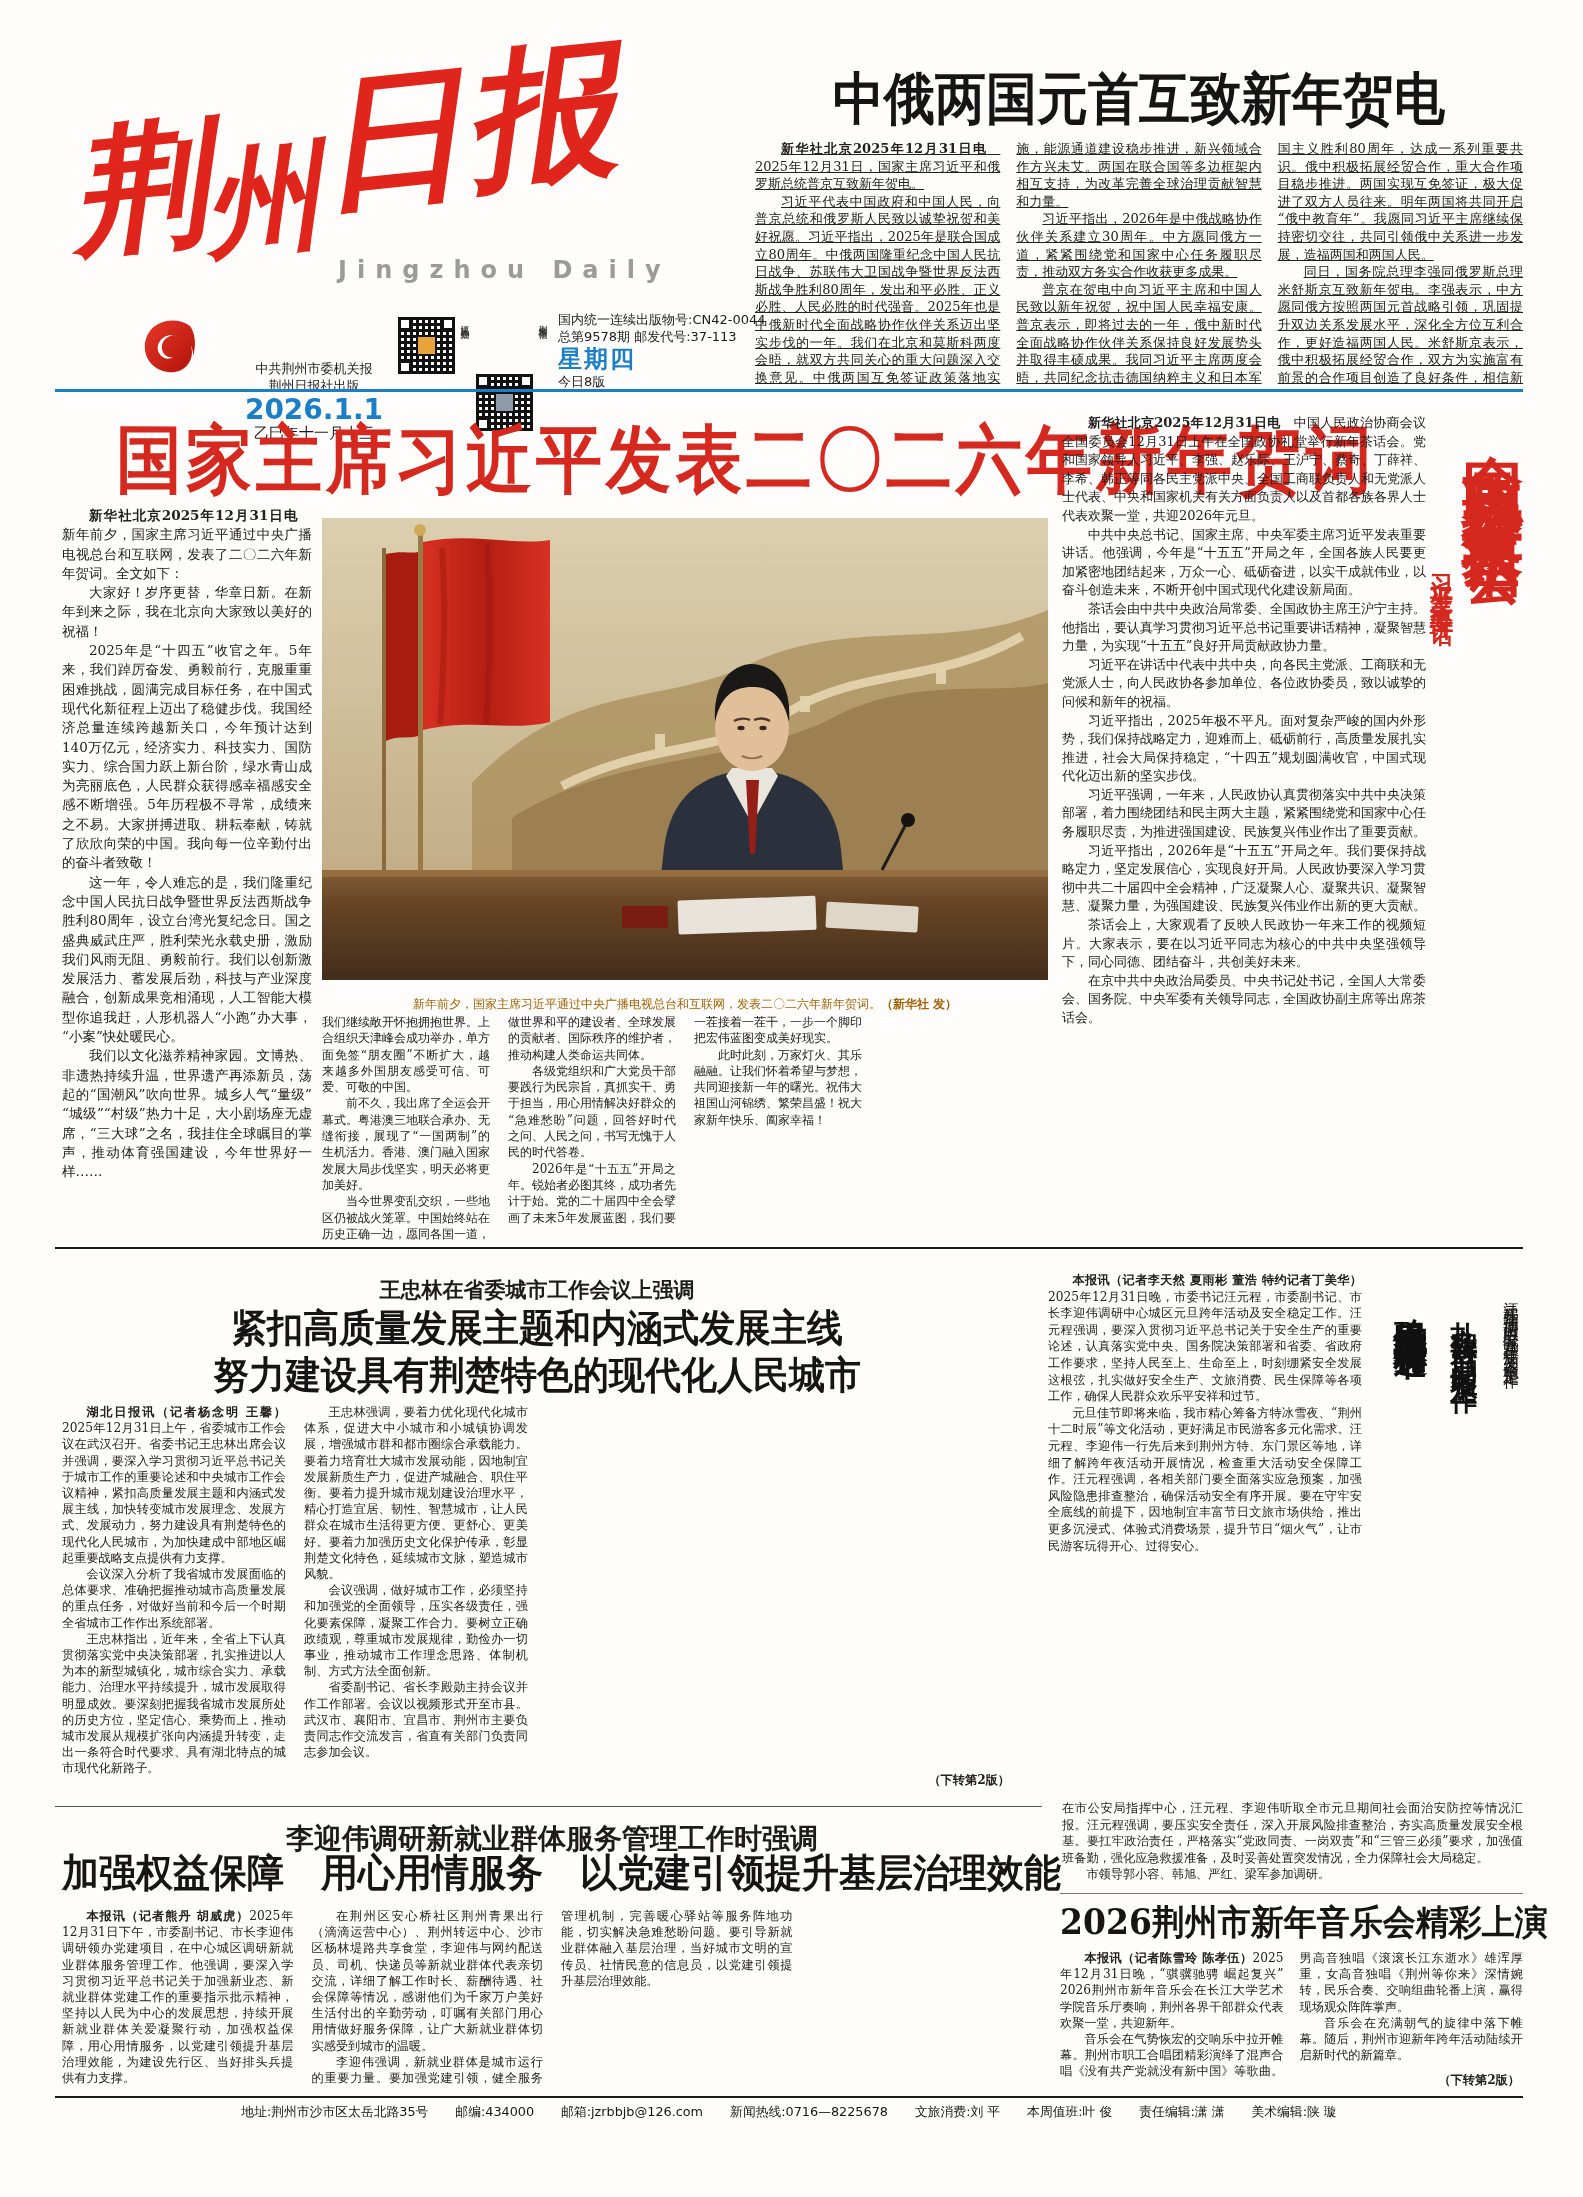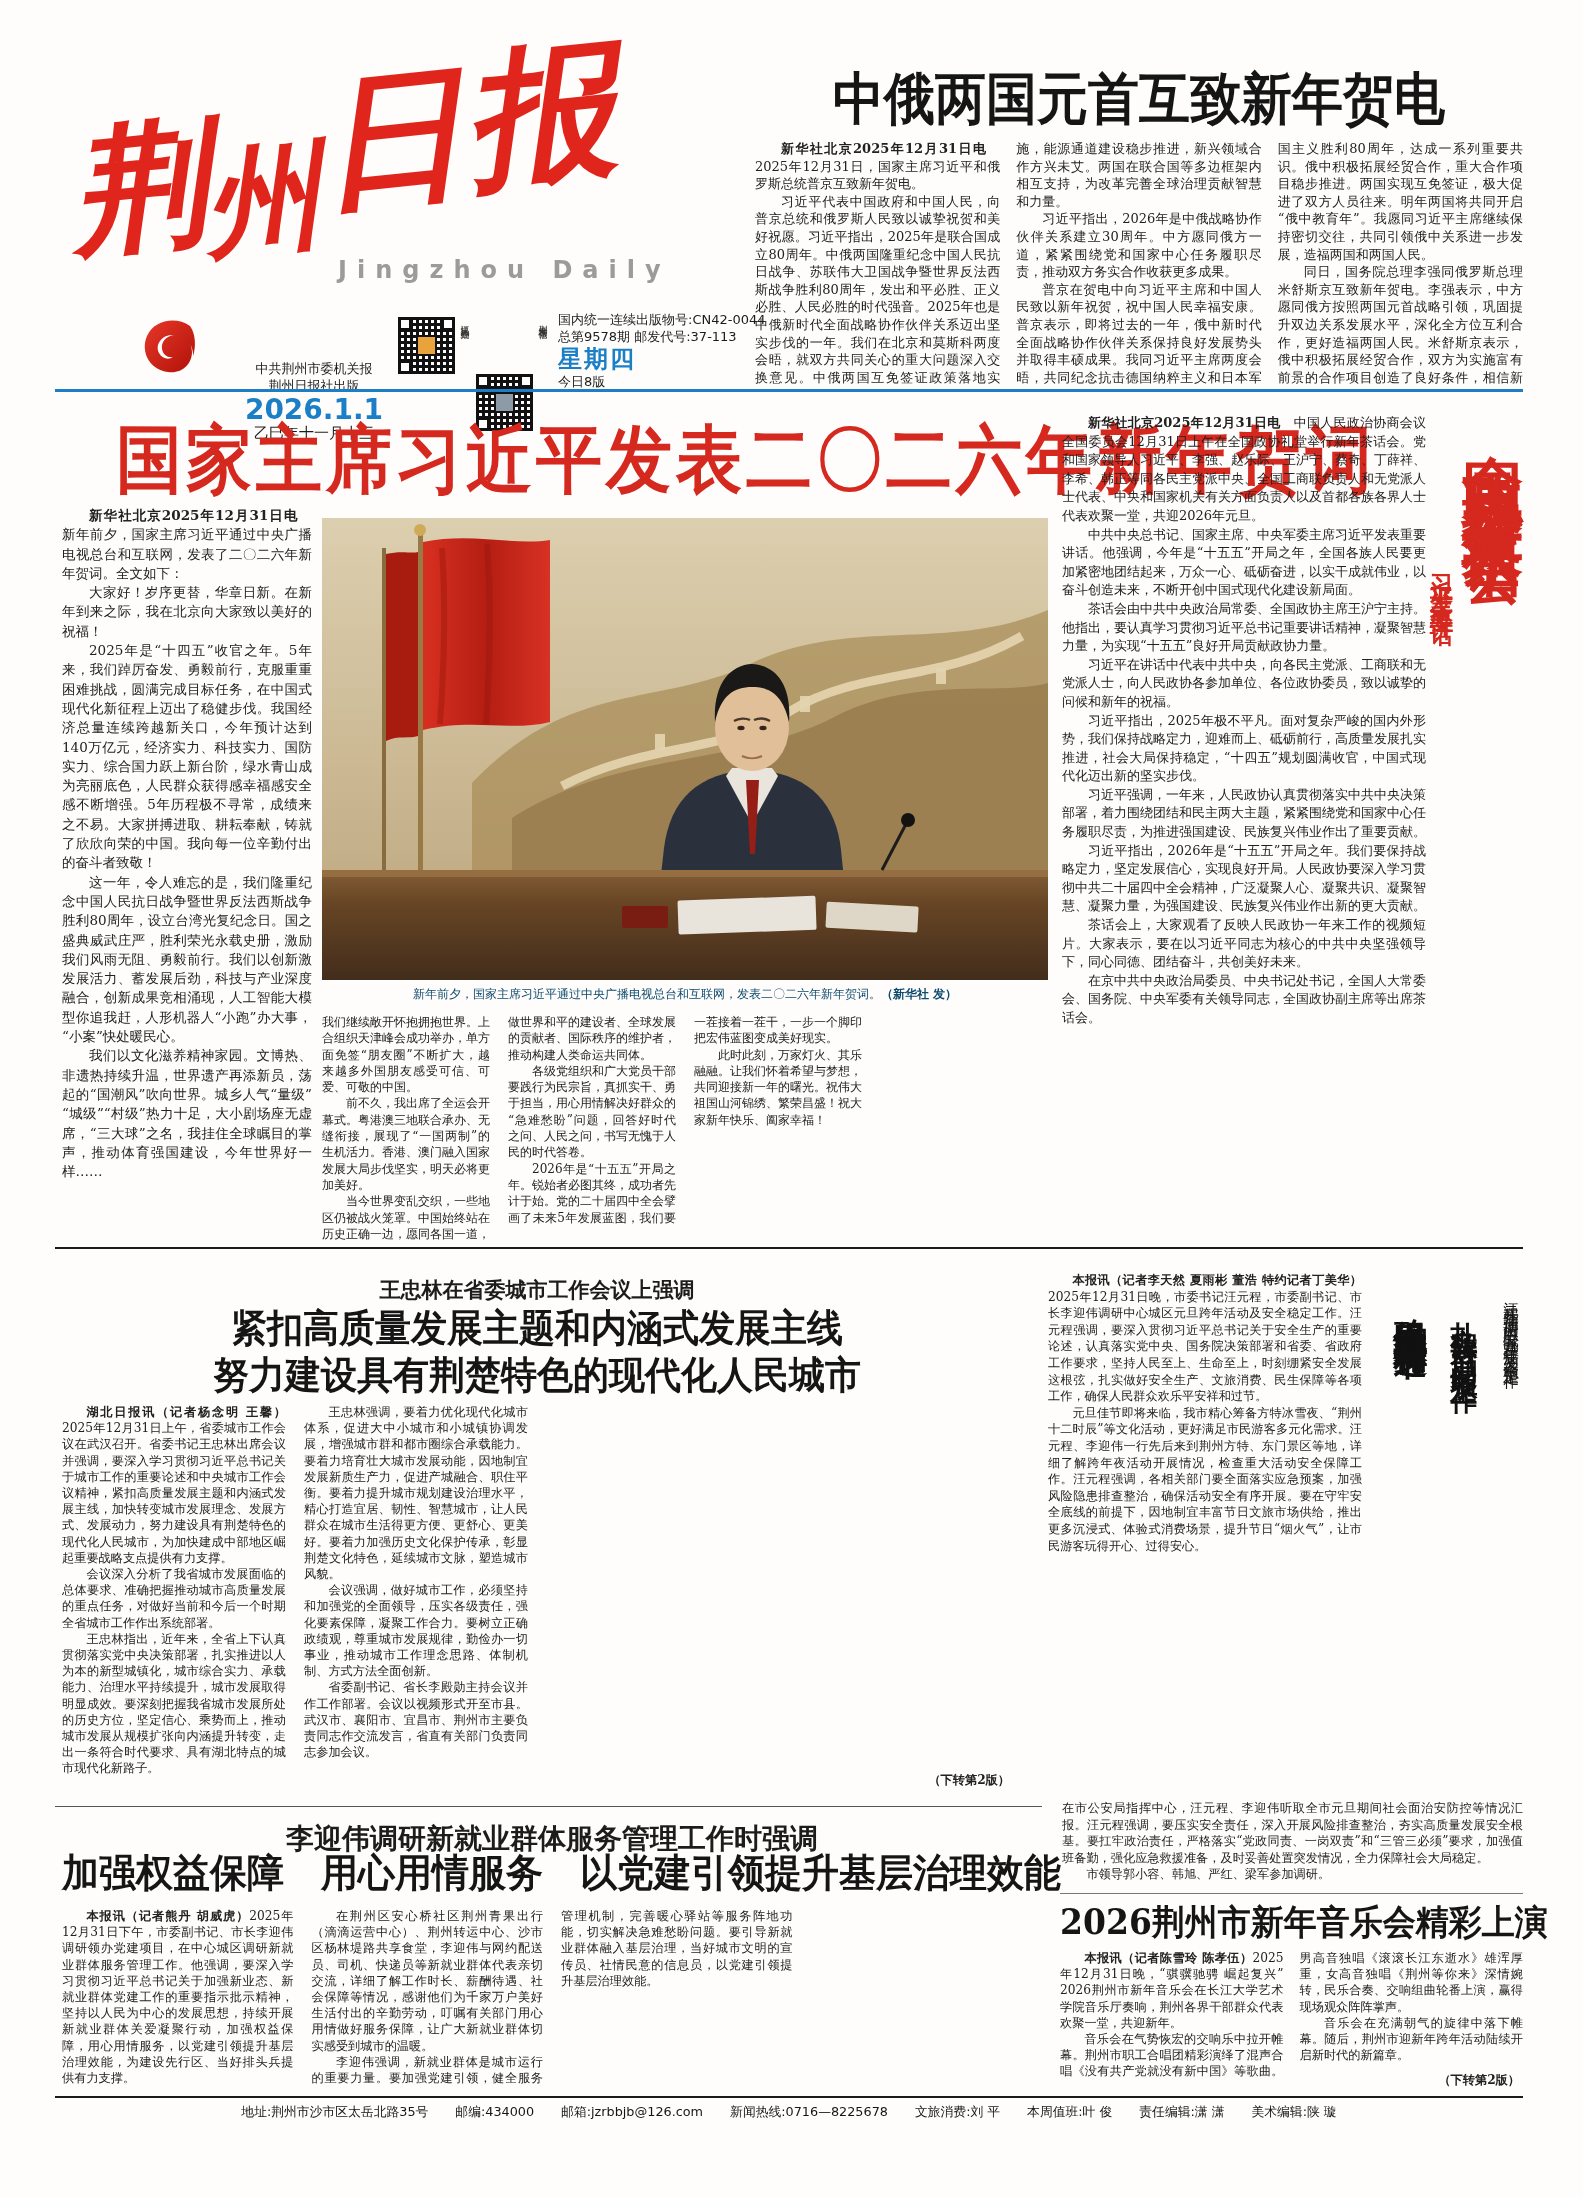--- a/index.html
+++ b/index.html
@@ -34,21 +34,21 @@
       repeating-linear-gradient(0deg,#111 0 3px,transparent 3px 6px),
       repeating-linear-gradient(90deg,#111 0 3px,#fff 3px 6px);position:relative;}
   .qr i{position:absolute;width:14px;height:14px;border:3px solid #111;background:#fff;box-sizing:border-box;}
   .qr i.tl{top:0;left:0;} .qr i.tr{top:0;right:0;} .qr i.bl{bottom:0;left:0;}
   .qr b{position:absolute;left:20px;top:20px;width:17px;height:17px;}
   .qrlabel{writing-mode:vertical-rl;text-orientation:upright;font-size:9px;color:#333;letter-spacing:1px;}
   .masthead-small{font-size:13px;line-height:17px;color:#1c1c1c;}
   .headline-serif{font-weight:bold;font-family:"DejaVu Serif","Liberation Serif",serif;color:#151515;}
   .kicker{font-family:"DejaVu Sans","Liberation Sans",sans-serif;font-weight:bold;color:#1c1c1c;}
   .turn{font-weight:bold;}
-  .caption{font-size:12px;line-height:15px;text-align:center;color:#0c4a6e;}
+  .caption{font-size:12px;line-height:15px;text-align:center;color:#a16207;margin-top:10px;}
 </style>
 </head>
 <body>
 
 <div class="page">
 
   <div class="abs calli" style="left:78px;top:66px;">
     <span>荆</span><span>州</span><span>日</span><span>报</span>
   </div>
   <div class="abs latin sans" style="left:338px;top:256px;">Jingzhou Daily</div>
@@ -88,21 +88,21 @@
   <div class="abs qrlabel sans" style="left:536px;top:318px;height:58px;">荆州发布微信</div>
 
   <div class="abs" style="left:558px;top:311px;width:240px;">
     <div class="masthead-small sans">国内统一连续出版物号:CN42-0044</div>
     <div class="masthead-small sans">总第9578期  邮发代号:37-113</div>
     <div class="blue sans bold" style="font-size:24px;line-height:28px;letter-spacing:2px;">星期四</div>
     <div class="masthead-small sans">今日8版</div>
   </div>
 
   <div class="abs center headline-serif" style="left:755px;top:62px;width:768px;font-size:51px;transform:scaleY(1.1);transform-origin:top;">中俄两国元首互致新年贺电</div>
-  <div class="abs flow cols3" style="left:755px;top:140px;width:768px;height:247px;font-size:13px;line-height:17.6px;">
+  <div class="abs flow cols3" style="left:755px;top:140px;width:768px;height:247px;font-size:13px;line-height:17.6px;text-decoration:underline;">
     <p class="para"><b>新华社北京2025年12月31日电</b><span>　2025年12月31日，国家主席习近平和俄罗斯总统普京互致新年贺电。</span></p>
   <p class="para">习近平代表中国政府和中国人民，向普京总统和俄罗斯人民致以诚挚祝贺和美好祝愿。习近平指出，2025年是联合国成立80周年。中俄两国隆重纪念中国人民抗日战争、苏联伟大卫国战争暨世界反法西斯战争胜利80周年，发出和平必胜、正义必胜、人民必胜的时代强音。2025年也是中俄新时代全面战略协作伙伴关系迈出坚实步伐的一年。我们在北京和莫斯科两度会晤，就双方共同关心的重大问题深入交换意见。中俄两国互免签证政策落地实施，能源通道建设稳步推进，新兴领域合作方兴未艾。两国在联合国等多边框架内相互支持，为改革完善全球治理贡献智慧和力量。</p>
       <p class="para">习近平指出，2026年是中俄战略协作伙伴关系建立30周年。中方愿同俄方一道，紧紧围绕党和国家中心任务履职尽责，推动双方务实合作收获更多成果。</p>
       <p class="para">普京在贺电中向习近平主席和中国人民致以新年祝贺，祝中国人民幸福安康。普京表示，即将过去的一年，俄中新时代全面战略协作伙伴关系保持良好发展势头并取得丰硕成果。我同习近平主席两度会晤，共同纪念抗击德国纳粹主义和日本军国主义胜利80周年，达成一系列重要共识。俄中积极拓展经贸合作，重大合作项目稳步推进。两国实现互免签证，极大促进了双方人员往来。明年两国将共同开启“俄中教育年”。我愿同习近平主席继续保持密切交往，共同引领俄中关系进一步发展，造福两国和两国人民。</p>
       <p class="para">同日，国务院总理李强同俄罗斯总理米舒斯京互致新年贺电。李强表示，中方愿同俄方按照两国元首战略引领，巩固提升双边关系发展水平，深化全方位互利合作，更好造福两国人民。米舒斯京表示，俄中积极拓展经贸合作，双方为实施富有前景的合作项目创造了良好条件，相信新的一年必将为全面落实两国元首战略部署带来新的机遇。</p>
     </div>
 
   <div class="abs" style="left:55px;top:389px;width:1468px;height:3px;background:#1a7fc6;"></div>
 
   <div class="abs center red bold serif" style="left:60px;top:410px;width:1372px;font-size:66px;letter-spacing:4px;transform:scaleY(1.12);transform-origin:top;white-space:nowrap;">国家主席习近平发表二〇二六年新年贺词</div>

